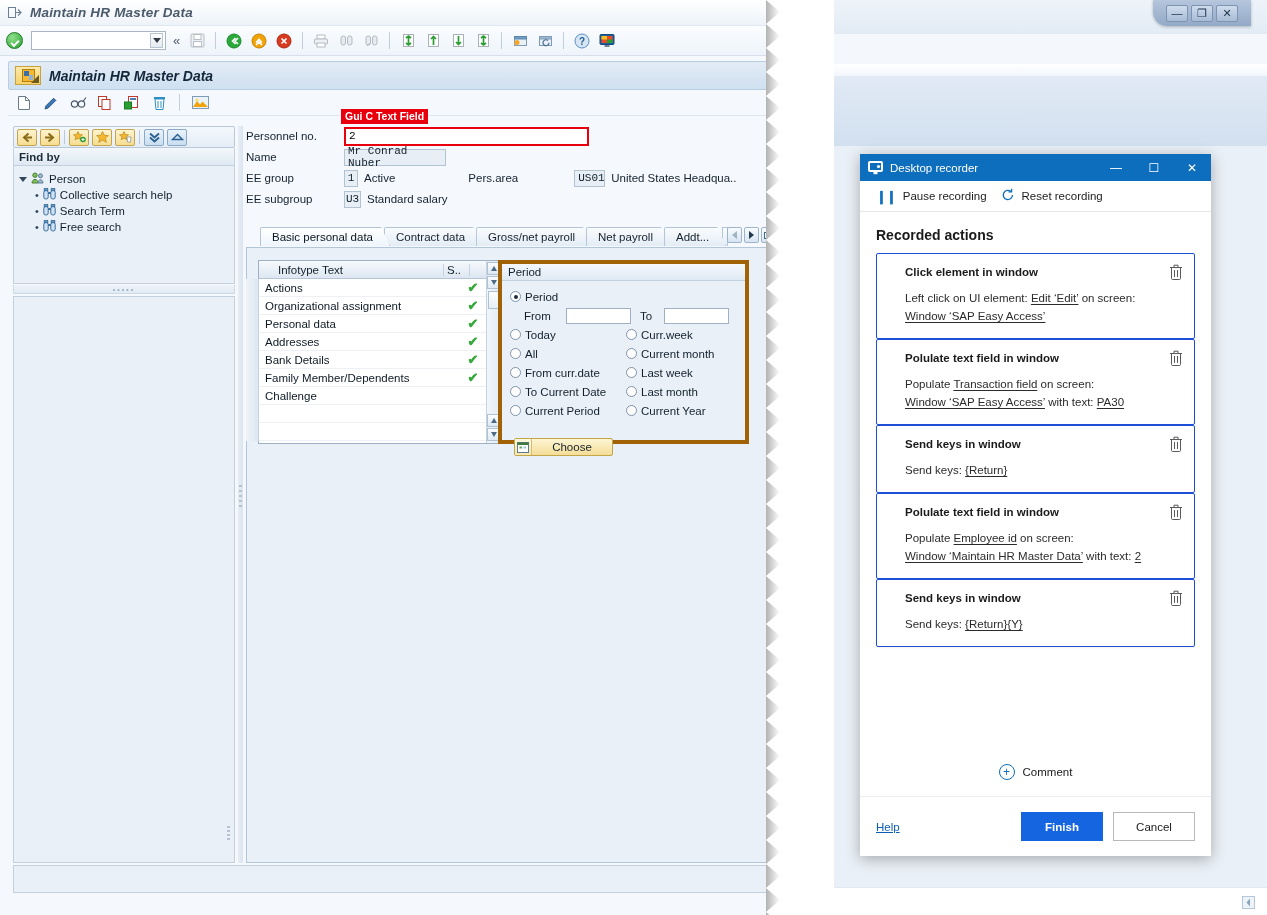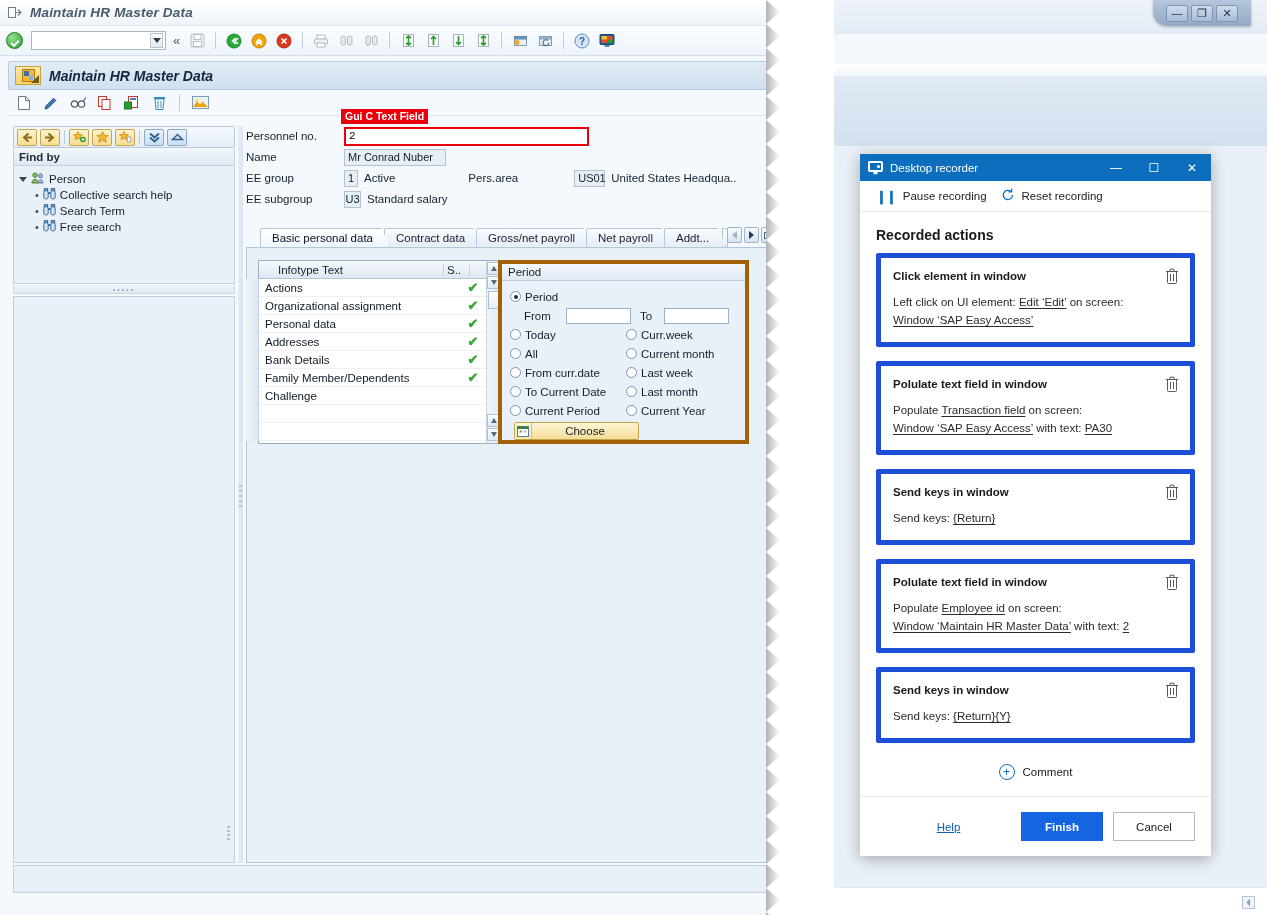--- a/index.html
+++ b/index.html
@@ -149,29 +149,29 @@
     width:245px;height:19px;background:#fff;border:2px solid #e8000d;
     font-family:"Liberation Mono", monospace;font-size:11px;
     display:flex;align-items:center;padding-left:3px;position:relative;
   }
   .tooltip-red{
     position:absolute;left:95px;top:-17px;background:#e8000d;color:#fff;
     font-size:10.5px;padding:1px 4px 2px 4px;font-weight:600;white-space:nowrap;
   }
   .f-inp-ro{
     height:17px;background:#e8eef5;border:1px solid #b3c2d1;
-    font-family:Liberation Sans, sans-serif;font-size:11px;
+    font-family:Liberation Mono, monospace;font-size:11px;
     display:flex;align-items:center;padding:0 3px;color:#101d28;
   }
   .f-inp-small{width:14px;justify-content:center;padding:0;}
   .f-text{font-size:11.5px;color:#14222f;margin-left:6px;}
 
   
   .tabstrip{position:relative;height:20px;margin-top:8px;}
-  .tabs{display:flex;align-items:center;height:20px;position:absolute;left:14px;top:0;}
+  .tabs{display:flex;align-items:flex-start;height:20px;position:absolute;left:14px;top:0;}
   .tab{
     height:19px;padding:0 11px;display:flex;align-items:center;font-size:11.5px;
     background:linear-gradient(#fafcfe,#e3ecf5);
     border:1px solid #b3c6d8;border-bottom:none;
     border-radius:2px 8px 0 0;margin-right:-6px;color:#16212c;
     clip-path:polygon(0 0,calc(100% - 9px) 0,100% 100%,0 100%);
     padding-right:16px;
   }
   .tab.active{background:linear-gradient(#ffffff,#eef5fc);font-weight:normal;color:#0b1620;z-index:5;}
   .tab-spill{width:6px;height:19px;border:1px solid #b3c6d8;border-bottom:none;background:linear-gradient(#fafcfe,#e3ecf5);margin-left:2px;}
@@ -296,36 +296,36 @@
   .rec-cmds{
     height:31px;border-bottom:1px solid #e8e8e8;display:flex;align-items:center;gap:6px;padding-left:12px;flex:0 0 auto;
   }
   .rec-cmd{display:flex;align-items:center;gap:7px;font-size:11.5px;color:#1d1d1d;padding:0 4px;}
   .pause-ico{color:#0d6ebd;font-size:13px;letter-spacing:-1px;font-weight:600;}
   .rec-head{
     font-size:14px;font-weight:bold;color:#1a1a1a;padding:15px 16px 10px 16px;flex:0 0 auto;
   }
   .rec-list{flex:1;overflow:hidden;padding:0 16px;}
   .card{
-    border:5px solid #1d4ed8;background:#fff;border-radius:2px;margin-bottom:14px;
-    padding:12px 12px 13px 12px;position:relative;
+    border:1px solid #1d4ed8;background:#fff;border-radius:2px;
+    padding:12px 12px 13px 28px;position:relative;
     box-shadow:0 1px 2px rgba(0,0,0,.05);
   }
   .card-title{font-size:11.5px;font-weight:bold;color:#1a1a1a;margin-bottom:11px;padding-right:26px;}
   .card-line{font-size:11.5px;color:#2b2b2b;line-height:18px;}
   .u{text-decoration:underline;text-underline-offset:2px;}
   .trash{position:absolute;right:10px;top:9px;width:16px;height:17px;}
   .comment-row{
     display:flex;align-items:center;justify-content:center;gap:8px;
     padding:6px 0 16px 0;font-size:11.5px;color:#1a1a1a;
   }
   .plus-c{width:16px;height:16px;border-radius:50%;border:1.3px solid #0d6ebd;color:#0d6ebd;
     display:flex;align-items:center;justify-content:center;font-size:12px;line-height:1;}
   .rec-footer{
-    height:60px;border-top:1px solid #ececec;display:flex;align-items:center;padding:0 16px;flex:0 0 auto;text-align:center;
+    height:60px;border-top:1px solid #ececec;display:flex;align-items:center;padding:0 16px;flex:0 0 auto;
   }
   .help-link{font-size:11.5px;color:#0d5fb5;text-decoration:underline;flex:1;}
   .btn-primary{
     width:82px;height:29px;background:#1565e0;color:#fff;border:1px solid #1565e0;
     display:flex;align-items:center;justify-content:center;font-size:11.5px;font-weight:bold;margin-right:10px;
   }
   .btn-secondary{
     width:82px;height:29px;background:#fff;color:#1a1a1a;border:1px solid #b9b9b9;
     display:flex;align-items:center;justify-content:center;font-size:11.5px;
   }
@@ -842,21 +842,21 @@
                 <div class="rd-row">
                     <span class="radio"></span>
                     <span>Last month</span>
                   </div>
                 <div class="rd-row">
                     <span class="radio"></span>
                     <span>Current Year</span>
                   </div>
               </div>
             </div>
-            <div class="btn-choose" style="width:125px;margin:2px 0 0 4px">
+            <div class="btn-choose" style="width:99px;margin:18px 0 0 4px">
               <span class="choose-ico">
                 <svg width="12" height="12" viewBox="0 0 12 12">
                     <rect x="0.5" y="1.5" width="11" height="10" fill="#fff" stroke="#5c7a96"></rect>
                     <rect x="0.5" y="1.5" width="11" height="2.5" fill="#3f7a3f"></rect>
                     <rect x="2.5" y="5.5" width="2.5" height="2" fill="#6aa86a"></rect>
                     <rect x="6.5" y="5.5" width="2.5" height="2" fill="#9fc4e0"></rect>
                   </svg>
               </span>
               <span style="flex:1;text-align:center">Choose</span>
             </div>

